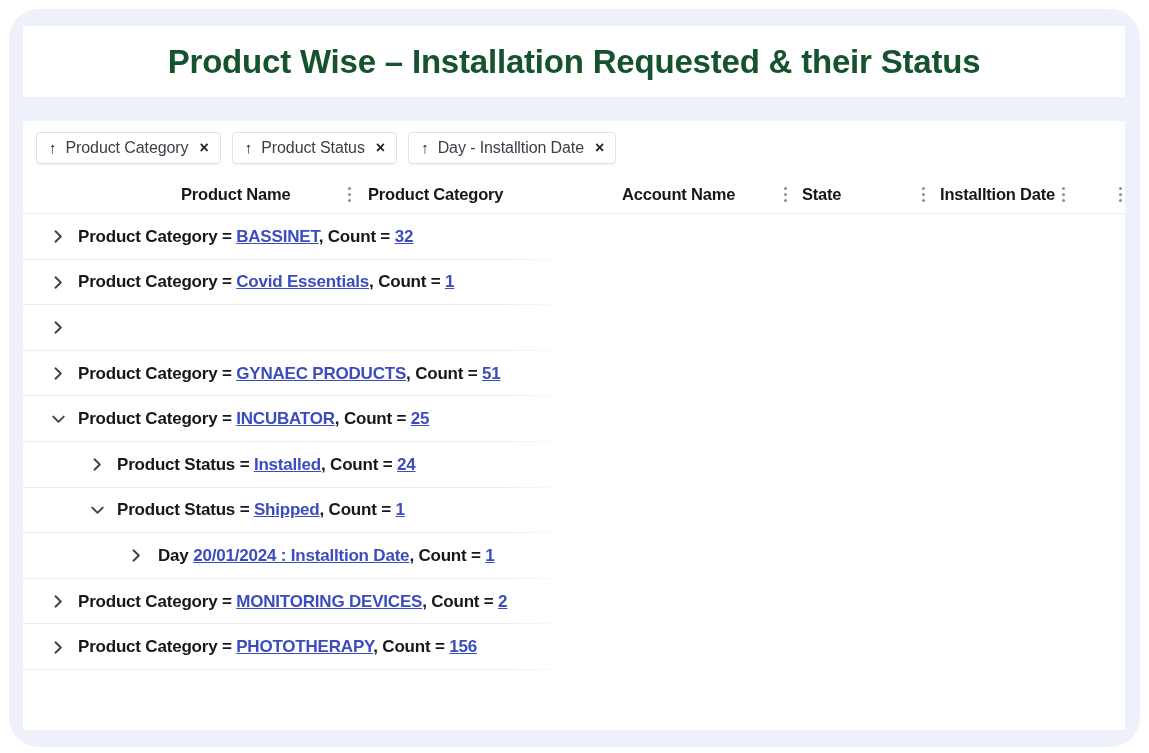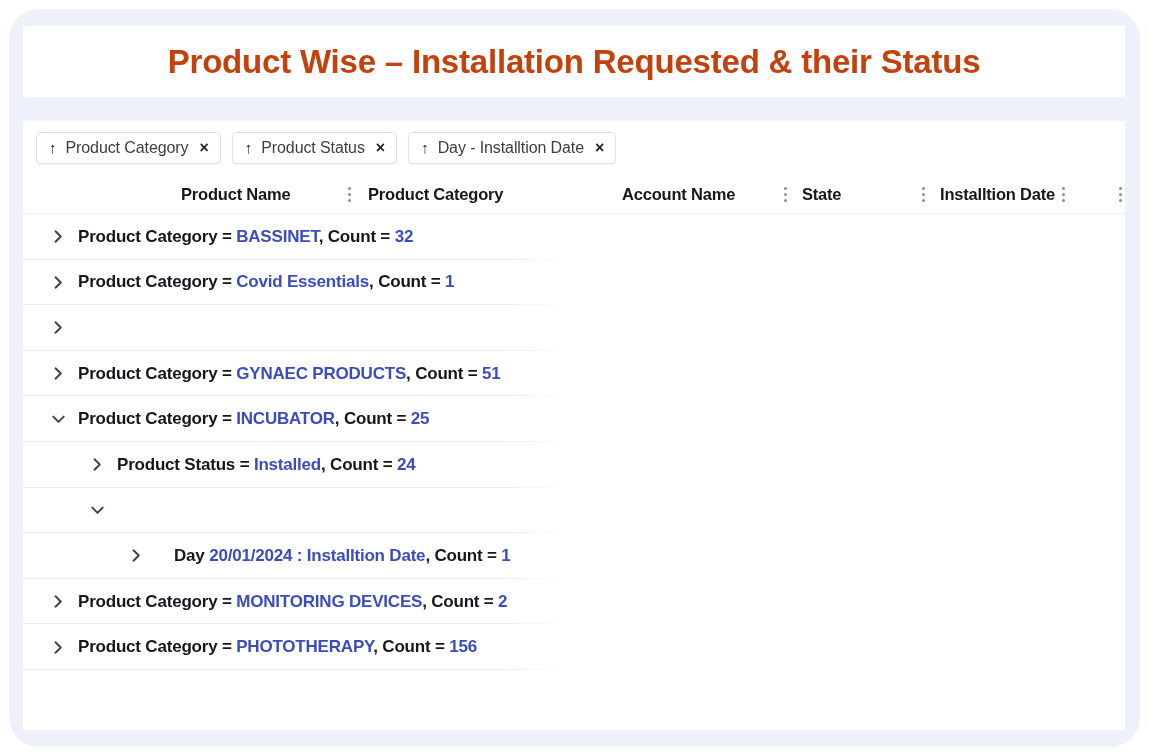--- a/index.html
+++ b/index.html
@@ -34,21 +34,21 @@
     left: 14px; top: 17px;
     width: 1102px; height: 71px;
     background: #ffffff;
     display: flex;
     align-items: center;
     justify-content: center;
   }
   .title-text {
     font-size: 33px;
     font-weight: bold;
-    color: #c2410c;
+    color: #14532d;
     letter-spacing: -0.2px;
     white-space: nowrap;
   }
 
   
   .table-panel {
     position: absolute;
     left: 14px; top: 112px;
     width: 1102px; height: 609px;
     background: #ffffff;
@@ -186,28 +186,28 @@
   }
   .chev svg { display: block; }
   .row-text {
     font-size: 17px;
     font-weight: bold;
     color: #14171c;
     letter-spacing: -0.2px;
     white-space: nowrap;
     margin-left: 11px;
   }
-  .v { color: #3b4cbf; }
+  .v { color: #3b4cbf; text-decoration: underline; }
   .lbl { color: #14171c; }
 
   
   .lvl-0 .row-inner { left: 26px; }
   .lvl-1 .row-inner { left: 65px; }
   .lvl-2 .row-inner { left: 104px; }
-  .lvl-2 .row-text  { margin-left: 29px; }
+  .lvl-2 .row-text  { margin-left: 13px; }
 </style>
 </head>
 <body>
 
 <div id="app">
   <div class="page-card">
 
     <div class="title-panel">
       <div class="title-text">Product Wise – Installation Requested &amp; their Status</div>
     </div>
@@ -325,20 +325,21 @@
               <span class="row-text"><span class="lbl">Product Status</span><span class="lbl"> = </span><span class="v">Installed</span><span class="lbl">, </span><span class="lbl">Count = </span><span class="v">24</span></span>
             </div>
           </div>
           <div class="grid-row lvl-1">
             <div class="row-inner">
               <span class="chev">
                 <svg width="13" height="9" viewBox="0 0 13 9" fill="none">
                   <path d="M1.3 1.6L6.5 6.8L11.7 1.6" stroke="#3c4149" stroke-width="1.9" stroke-linecap="round" stroke-linejoin="round"></path>
                 </svg>
               </span>
+              <span class="row-text"><span class="lbl">Product Status</span><span class="lbl"> = </span><span class="v">Shipped</span><span class="lbl">, </span><span class="lbl">Count = </span><span class="v">1</span></span>
             </div>
           </div>
           <div class="grid-row lvl-2">
             <div class="row-inner">
               <span class="chev">
                 <svg width="9" height="13" viewBox="0 0 9 13" fill="none">
                   <path d="M1.5 1.3L6.8 6.5L1.5 11.7" stroke="#3c4149" stroke-width="1.9" stroke-linecap="round" stroke-linejoin="round"></path>
                 </svg>
               </span>
               <span class="row-text"><span class="lbl">Day</span><span class="lbl">  </span><span class="v">20/01/2024 : Installtion Date</span><span class="lbl">, </span><span class="lbl">Count = </span><span class="v">1</span></span>

